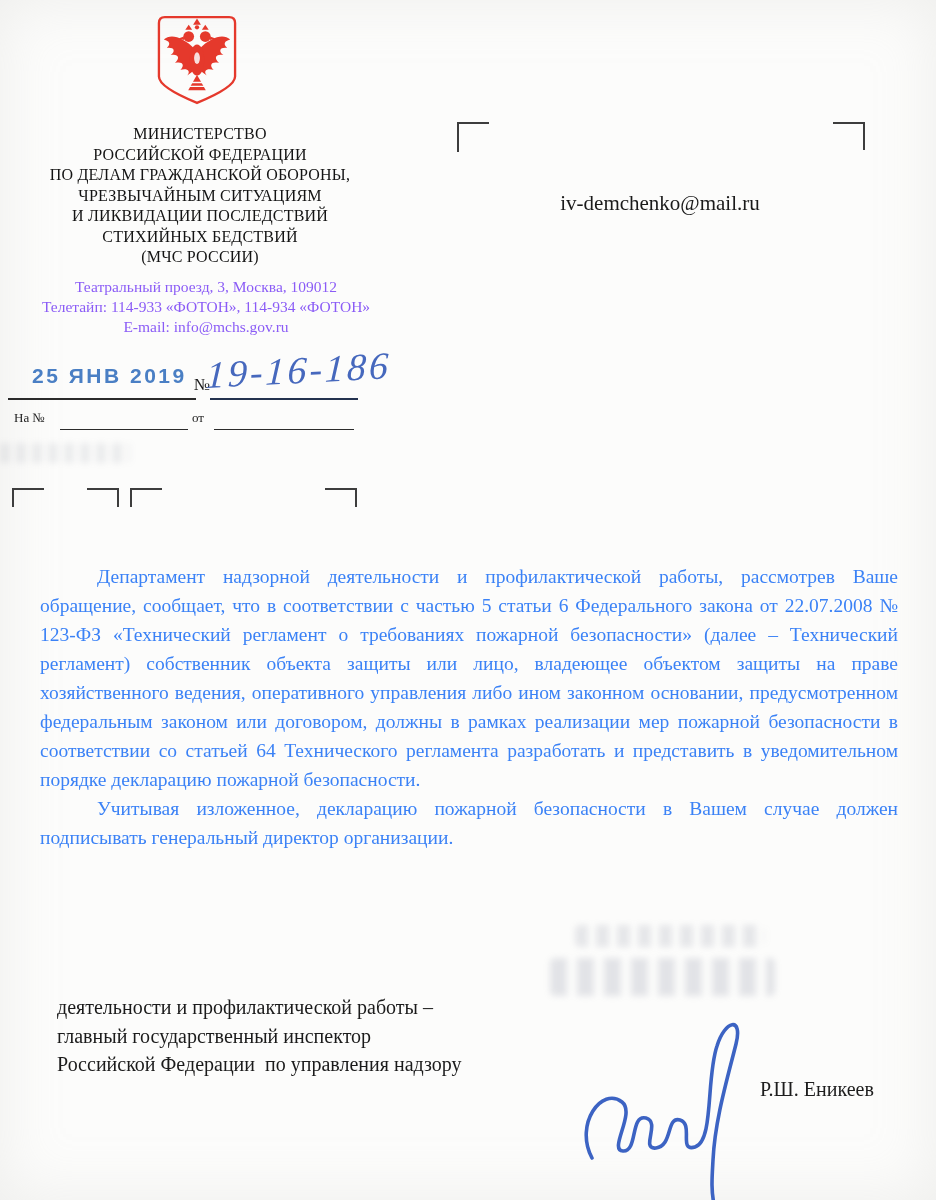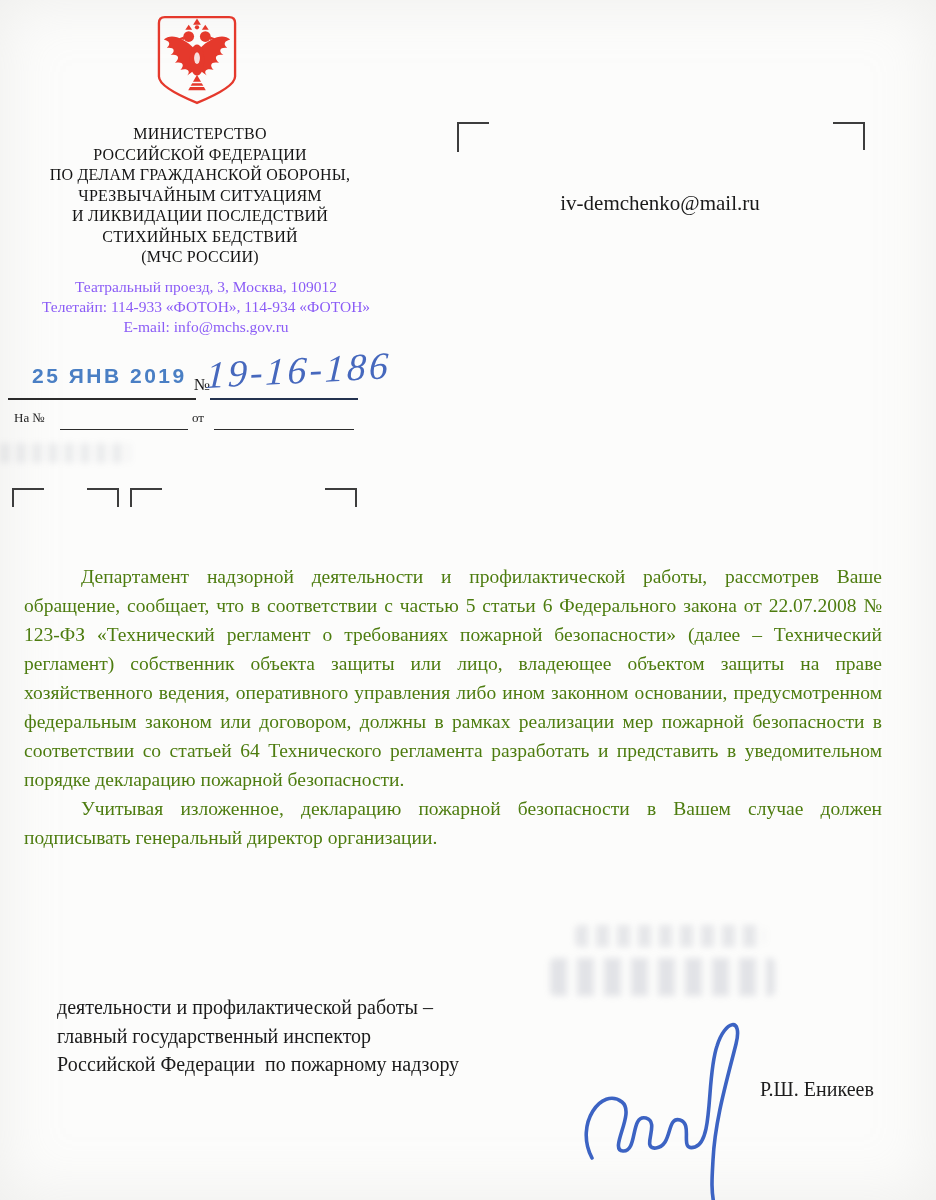--- a/index.html
+++ b/index.html
@@ -59,22 +59,22 @@
   .recipient-name{
     position:absolute;left:470px;top:133px;width:380px;
     text-align:center;font-size:20px;font-weight:600;color:#1a1a1a;
   }
   .recipient-email{
     position:absolute;left:470px;top:191px;width:380px;
     text-align:center;font-size:21px;color:#1a1a1a;
   }
   
   .body-text{
-    position:absolute;left:24px;top:562px;width:858px;
-    font-size:19.5px;line-height:29px;text-align:justify;color:#4d7c0f;
+    position:absolute;left:40px;top:562px;width:858px;
+    font-size:19.5px;line-height:29px;text-align:justify;color:#3b82f6;
   }
   .body-text p{margin:0;text-indent:57px;}
   
   .ghost{
     position:absolute;border-radius:5px;filter:blur(3px);opacity:.5;
     background:repeating-linear-gradient(90deg,
       rgba(125,130,150,.35) 0 13px, rgba(125,130,150,0) 13px 21px);
   }
   .ghost1{left:575px;top:925px;width:190px;height:22px;}
   .ghost2{left:550px;top:958px;width:225px;height:38px;
@@ -172,21 +172,21 @@
     <p>Департамент надзорной деятельности и профилактической работы, рассмотрев Ваше обращение, сообщает, что в соответствии с частью 5 статьи 6 Федерального закона от 22.07.2008 № 123-ФЗ «Технический регламент о требованиях пожарной безопасности» (далее – Технический регламент) собственник объекта защиты или лицо, владеющее объектом защиты на праве хозяйственного ведения, оперативного управления либо ином законном основании, предусмотренном федеральным законом или договором, должны в рамках реализации мер пожарной безопасности в соответствии со статьей 64 Технического регламента разработать и представить в уведомительном порядке декларацию пожарной безопасности.</p>
     <p>Учитывая изложенное, декларацию пожарной безопасности в Вашем случае должен подписывать генеральный директор организации.</p>
   </div>
 
   <div class="ghost ghost1"></div>
   <div class="ghost ghost2"></div>
 
   <div class="sig-block">
     <div>деятельности и профилактической работы –</div>
     <div>главный государственный инспектор</div>
-    <div>Российской Федерации  по пожарному надзору</div>
+    <div>Российской Федерации  по управления надзору</div>
   </div>
 
   <svg class="signature-svg" width="190" height="188" viewBox="0 0 190 188">
     <path d="M14,146
              C -4,112 24,74 44,90
              C 58,101 30,138 45,139
              C 60,140 52,102 68,106
              C 83,110 62,138 78,136
              C 95,134 88,104 102,108
              C 116,112 100,140 117,135

